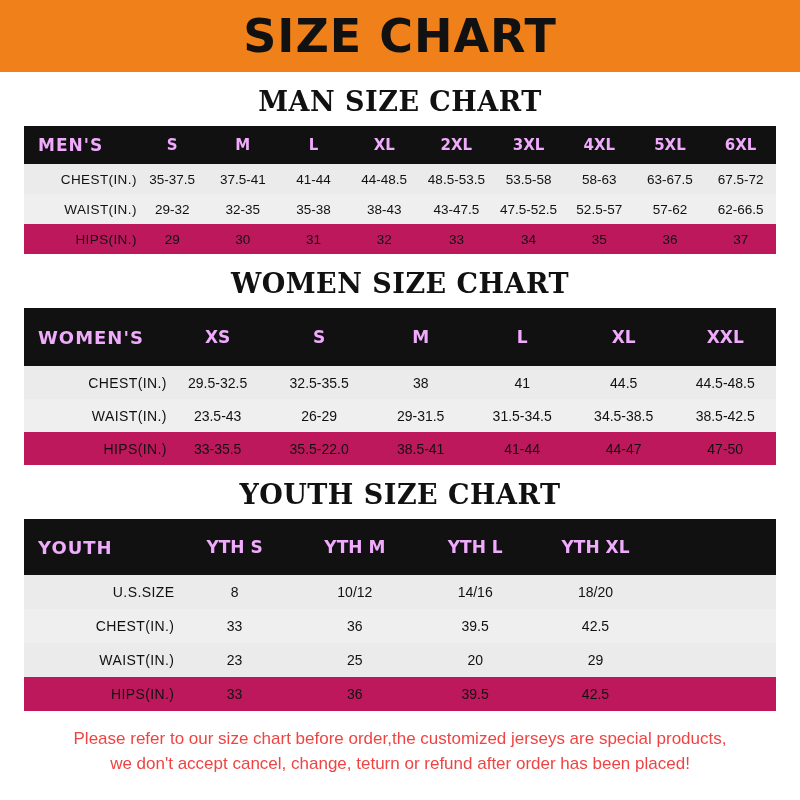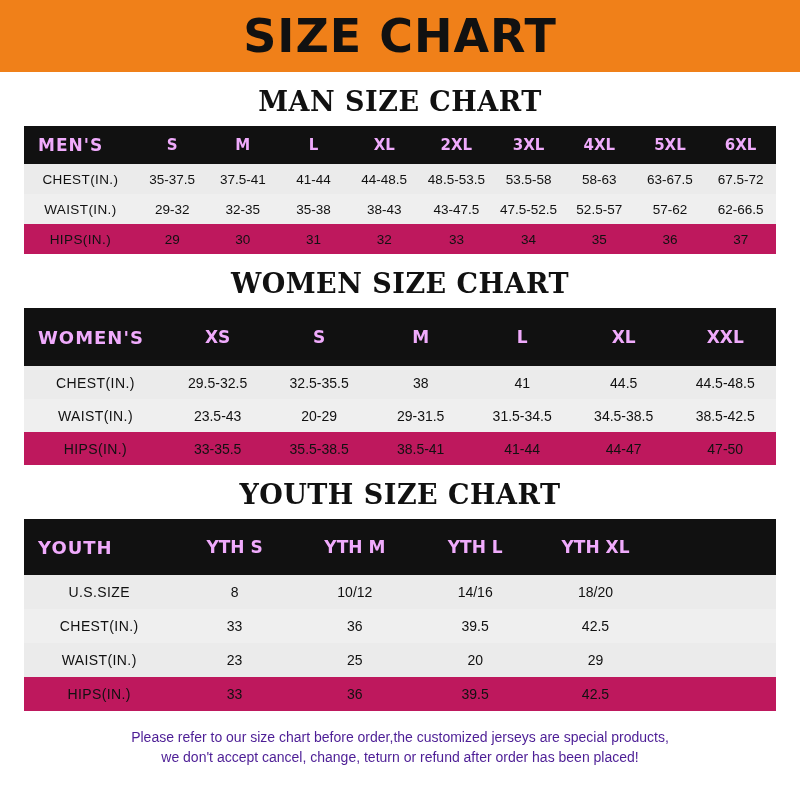--- a/index.html
+++ b/index.html
@@ -87,38 +87,38 @@
     background: #efefef;
   }
   .data-row td {
     text-align: center;
     height: 30px;
     font-size: 13.5px;
     color: #111111;
     font-family: "Liberation Sans", sans-serif;
   }
   .data-row td.rowlabel {
-    text-align: center;
+    text-align: right;
     font-size: 13.5px;
     letter-spacing: 0.4px;
   }
   
   .women .data-row td { font-size: 14px; height: 33px; }
   .women .hdr-row td { height: 58px; font-size: 17px;}
   .women .hdr-row td.rowlabel { font-size: 18px; }
   .youth .data-row td { font-size: 14px; height: 34px; }
   .youth .hdr-row td { height: 56px; font-size: 17px;}
   .youth .hdr-row td.rowlabel { font-size: 18px; }
   
   .footer-note {
     margin-top: 16px;
     padding: 0 18px;
     text-align: center;
-    color: #4c1d95;
-    font-size: 14px;
+    color: #ef4444;
+    font-size: 17px;
     line-height: 1.45;
     font-family: "Liberation Sans", sans-serif;
   }
   .footer-note div { white-space: nowrap; }
 </style>
 </head>
 <body>
 
 <div class="page">
 
@@ -220,30 +220,30 @@
         <td>29.5-32.5</td>
         <td>32.5-35.5</td>
         <td>38</td>
         <td>41</td>
         <td>44.5</td>
         <td>44.5-48.5</td>
       </tr>
       <tr class="data-row band-lighter">
         <td class="rowlabel">WAIST(IN.)</td>
         <td>23.5-43</td>
-        <td>20-29</td>
+        <td>26-29</td>
         <td>29-31.5</td>
         <td>31.5-34.5</td>
         <td>34.5-38.5</td>
         <td>38.5-42.5</td>
       </tr>
       <tr class="data-row band-mid">
         <td class="rowlabel">HIPS(IN.)</td>
         <td>33-35.5</td>
-        <td>35.5-38.5</td>
+        <td>35.5-22.0</td>
         <td>38.5-41</td>
         <td>41-44</td>
         <td>44-47</td>
         <td>47-50</td>
       </tr>
     </tbody>
       </table>
 
     <div class="section-title">YOUTH SIZE CHART</div>
     <table class="youth">

